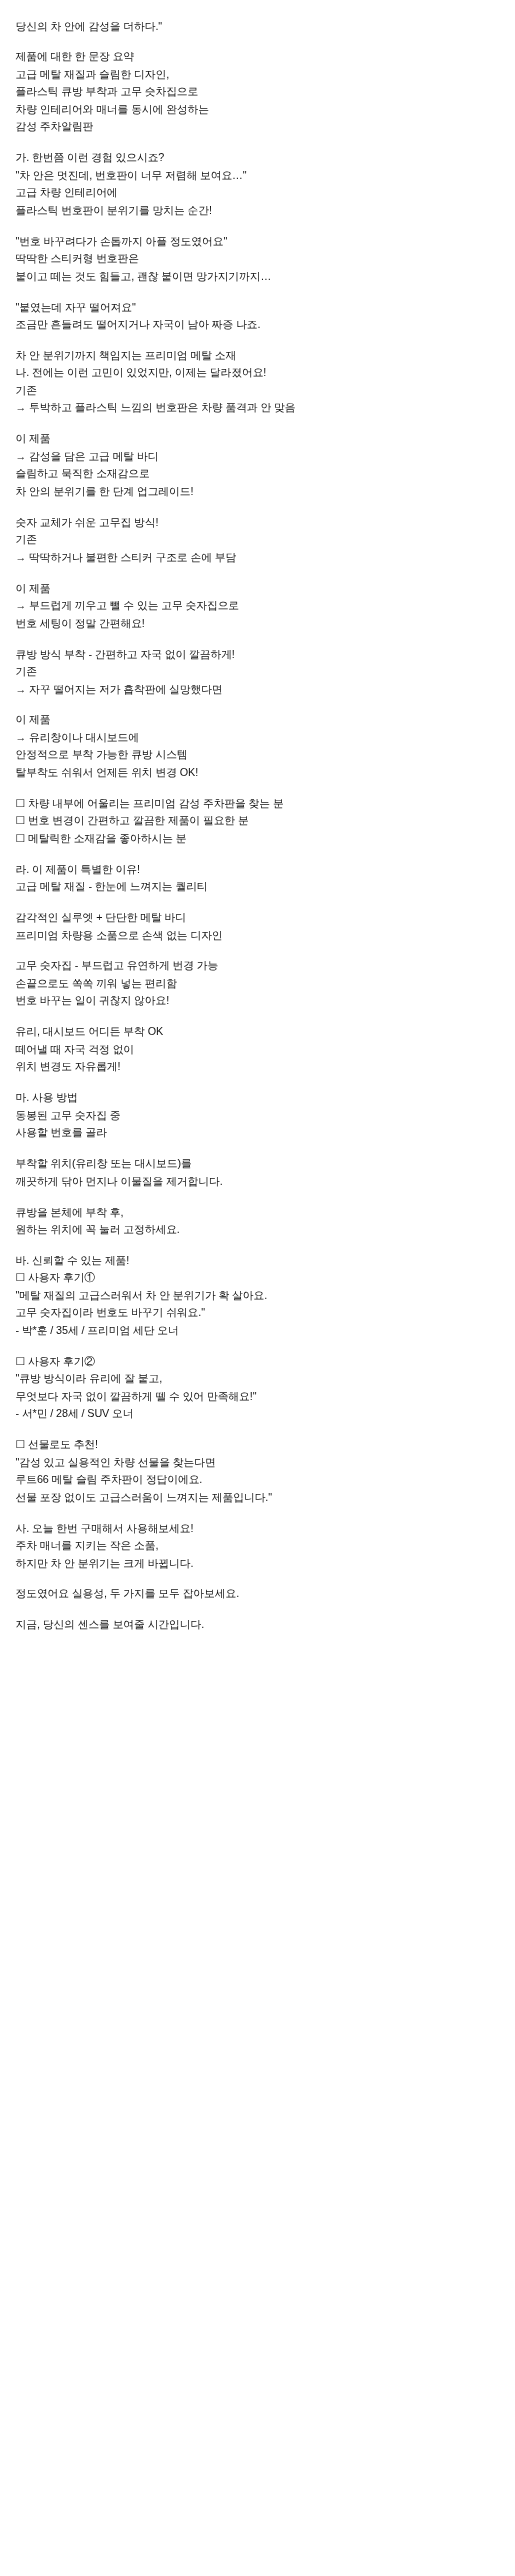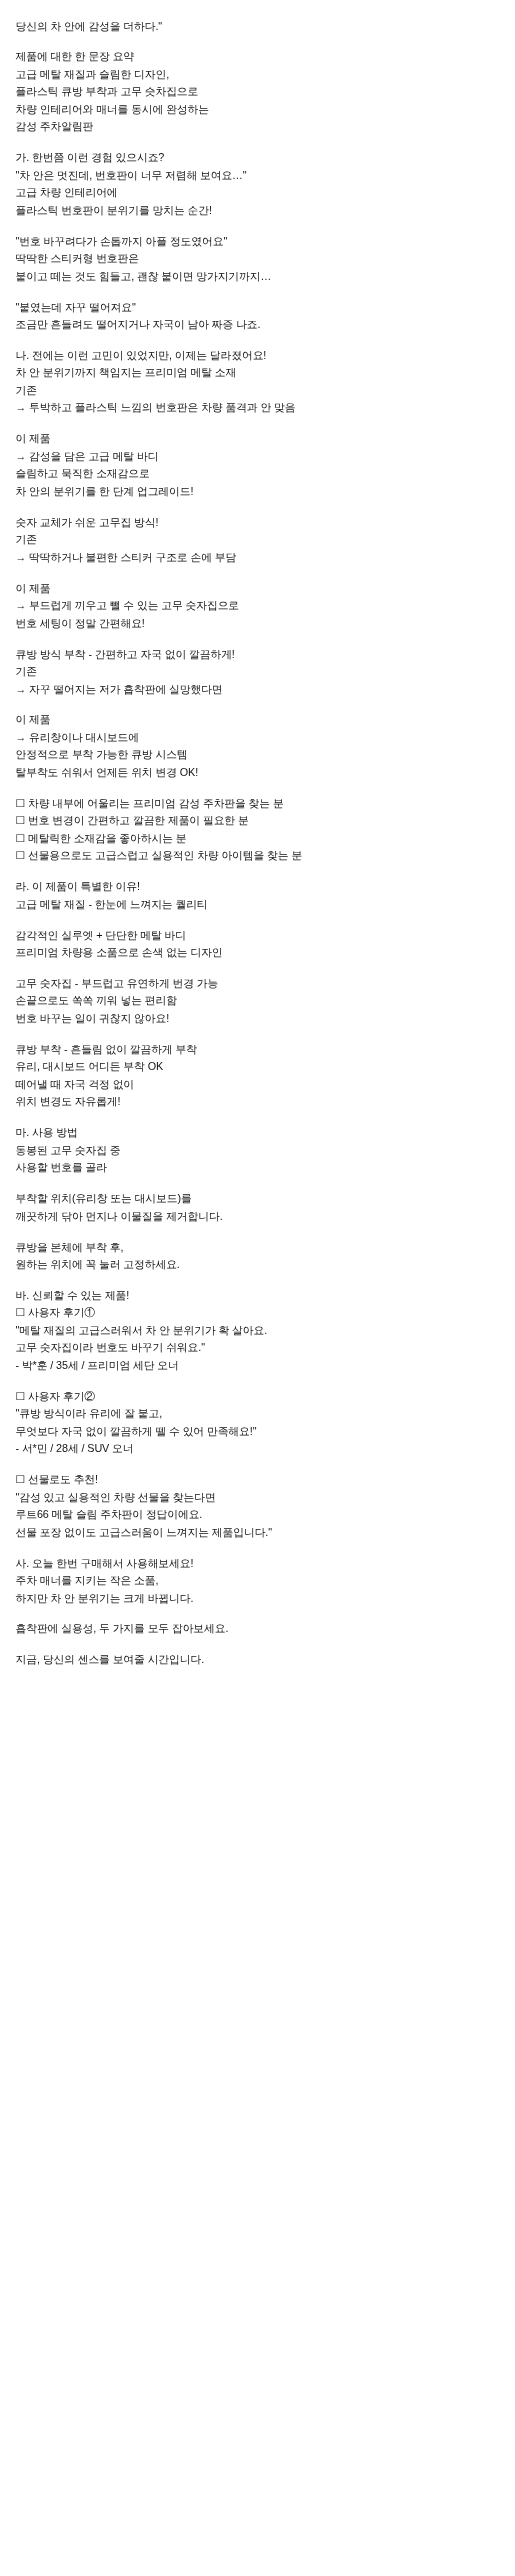--- a/index.html
+++ b/index.html
@@ -56,22 +56,22 @@
       <div class="blk">
         <div class="line">"번호 바꾸려다가 손톱까지 아플 정도였어요"</div>
         <div class="line">딱딱한 스티커형 번호판은</div>
         <div class="line">붙이고 떼는 것도 힘들고, 괜찮 붙이면 망가지기까지…</div>
       </div>
       <div class="blk">
         <div class="line">"붙였는데 자꾸 떨어져요"</div>
         <div class="line">조금만 흔들려도 떨어지거나 자국이 남아 짜증 나죠.</div>
       </div>
       <div class="blk">
+        <div class="line">차 안 분위기까지 책임지는 프리미엄 메탈 소재</div>
         <div class="line">나. 전에는 이런 고민이 있었지만, 이제는 달라졌어요!</div>
-        <div class="line">차 안 분위기까지 책임지는 프리미엄 메탈 소재</div>
         <div class="line">기존</div>
         <div class="line">→ 투박하고 플라스틱 느낌의 번호판은 차량 품격과 안 맞음</div>
       </div>
       <div class="blk">
         <div class="line">이 제품</div>
         <div class="line">→ 감성을 담은 고급 메탈 바디</div>
         <div class="line">슬림하고 묵직한 소재감으로</div>
         <div class="line">차 안의 분위기를 한 단계 업그레이드!</div>
       </div>
       <div class="blk">
@@ -92,37 +92,35 @@
       <div class="blk">
         <div class="line">이 제품</div>
         <div class="line">→ 유리창이나 대시보드에</div>
         <div class="line">안정적으로 부착 가능한 큐방 시스템</div>
         <div class="line">탈부착도 쉬워서 언제든 위치 변경 OK!</div>
       </div>
       <div class="blk">
         <div class="line">☐ 차량 내부에 어울리는 프리미엄 감성 주차판을 찾는 분</div>
         <div class="line">☐ 번호 변경이 간편하고 깔끔한 제품이 필요한 분</div>
         <div class="line">☐ 메탈릭한 소재감을 좋아하시는 분</div>
-        <div class="line">☐ 선물용으로도 고급스럽고 실용적인 차량 아이템을 찾는 분</div>
       </div>
       <div class="blk">
         <div class="line">라. 이 제품이 특별한 이유!</div>
         <div class="line">고급 메탈 재질 - 한눈에 느껴지는 퀄리티</div>
       </div>
       <div class="blk">
         <div class="line">감각적인 실루엣 + 단단한 메탈 바디</div>
         <div class="line">프리미엄 차량용 소품으로 손색 없는 디자인</div>
       </div>
       <div class="blk">
         <div class="line">고무 숫자집 - 부드럽고 유연하게 번경 가능</div>
         <div class="line">손끝으로도 쏙쏙 끼워 넣는 편리함</div>
         <div class="line">번호 바꾸는 일이 귀찮지 않아요!</div>
       </div>
       <div class="blk">
-        <div class="line">큐방 부착 - 흔들림 없이 깔끔하게 부착</div>
         <div class="line">유리, 대시보드 어디든 부착 OK</div>
         <div class="line">떼어낼 때 자국 걱정 없이</div>
         <div class="line">위치 변경도 자유롭게!</div>
       </div>
       <div class="blk">
         <div class="line">마. 사용 방법</div>
         <div class="line">동봉된 고무 숫자집 중</div>
         <div class="line">사용할 번호를 골라</div>
       </div>
       <div class="blk">
@@ -151,20 +149,20 @@
         <div class="line">"감성 있고 실용적인 차량 선물을 찾는다면</div>
         <div class="line">루트66 메탈 슬림 주차판이 정답이에요.</div>
         <div class="line">선물 포장 없이도 고급스러움이 느껴지는 제품입니다."</div>
       </div>
       <div class="blk">
         <div class="line">사. 오늘 한번 구매해서 사용해보세요!</div>
         <div class="line">주차 매너를 지키는 작은 소품,</div>
         <div class="line">하지만 차 안 분위기는 크게 바뀝니다.</div>
       </div>
       <div class="blk">
-        <div class="line">흡착판에 실용성, 두 가지를 모두 잡아보세요.</div>
+        <div class="line">정도였어요 실용성, 두 가지를 모두 잡아보세요.</div>
       </div>
       <div class="blk">
         <div class="line">지금, 당신의 센스를 보여줄 시간입니다.</div>
       </div>
     </div>
 </div>
 
 
 </body></html>

